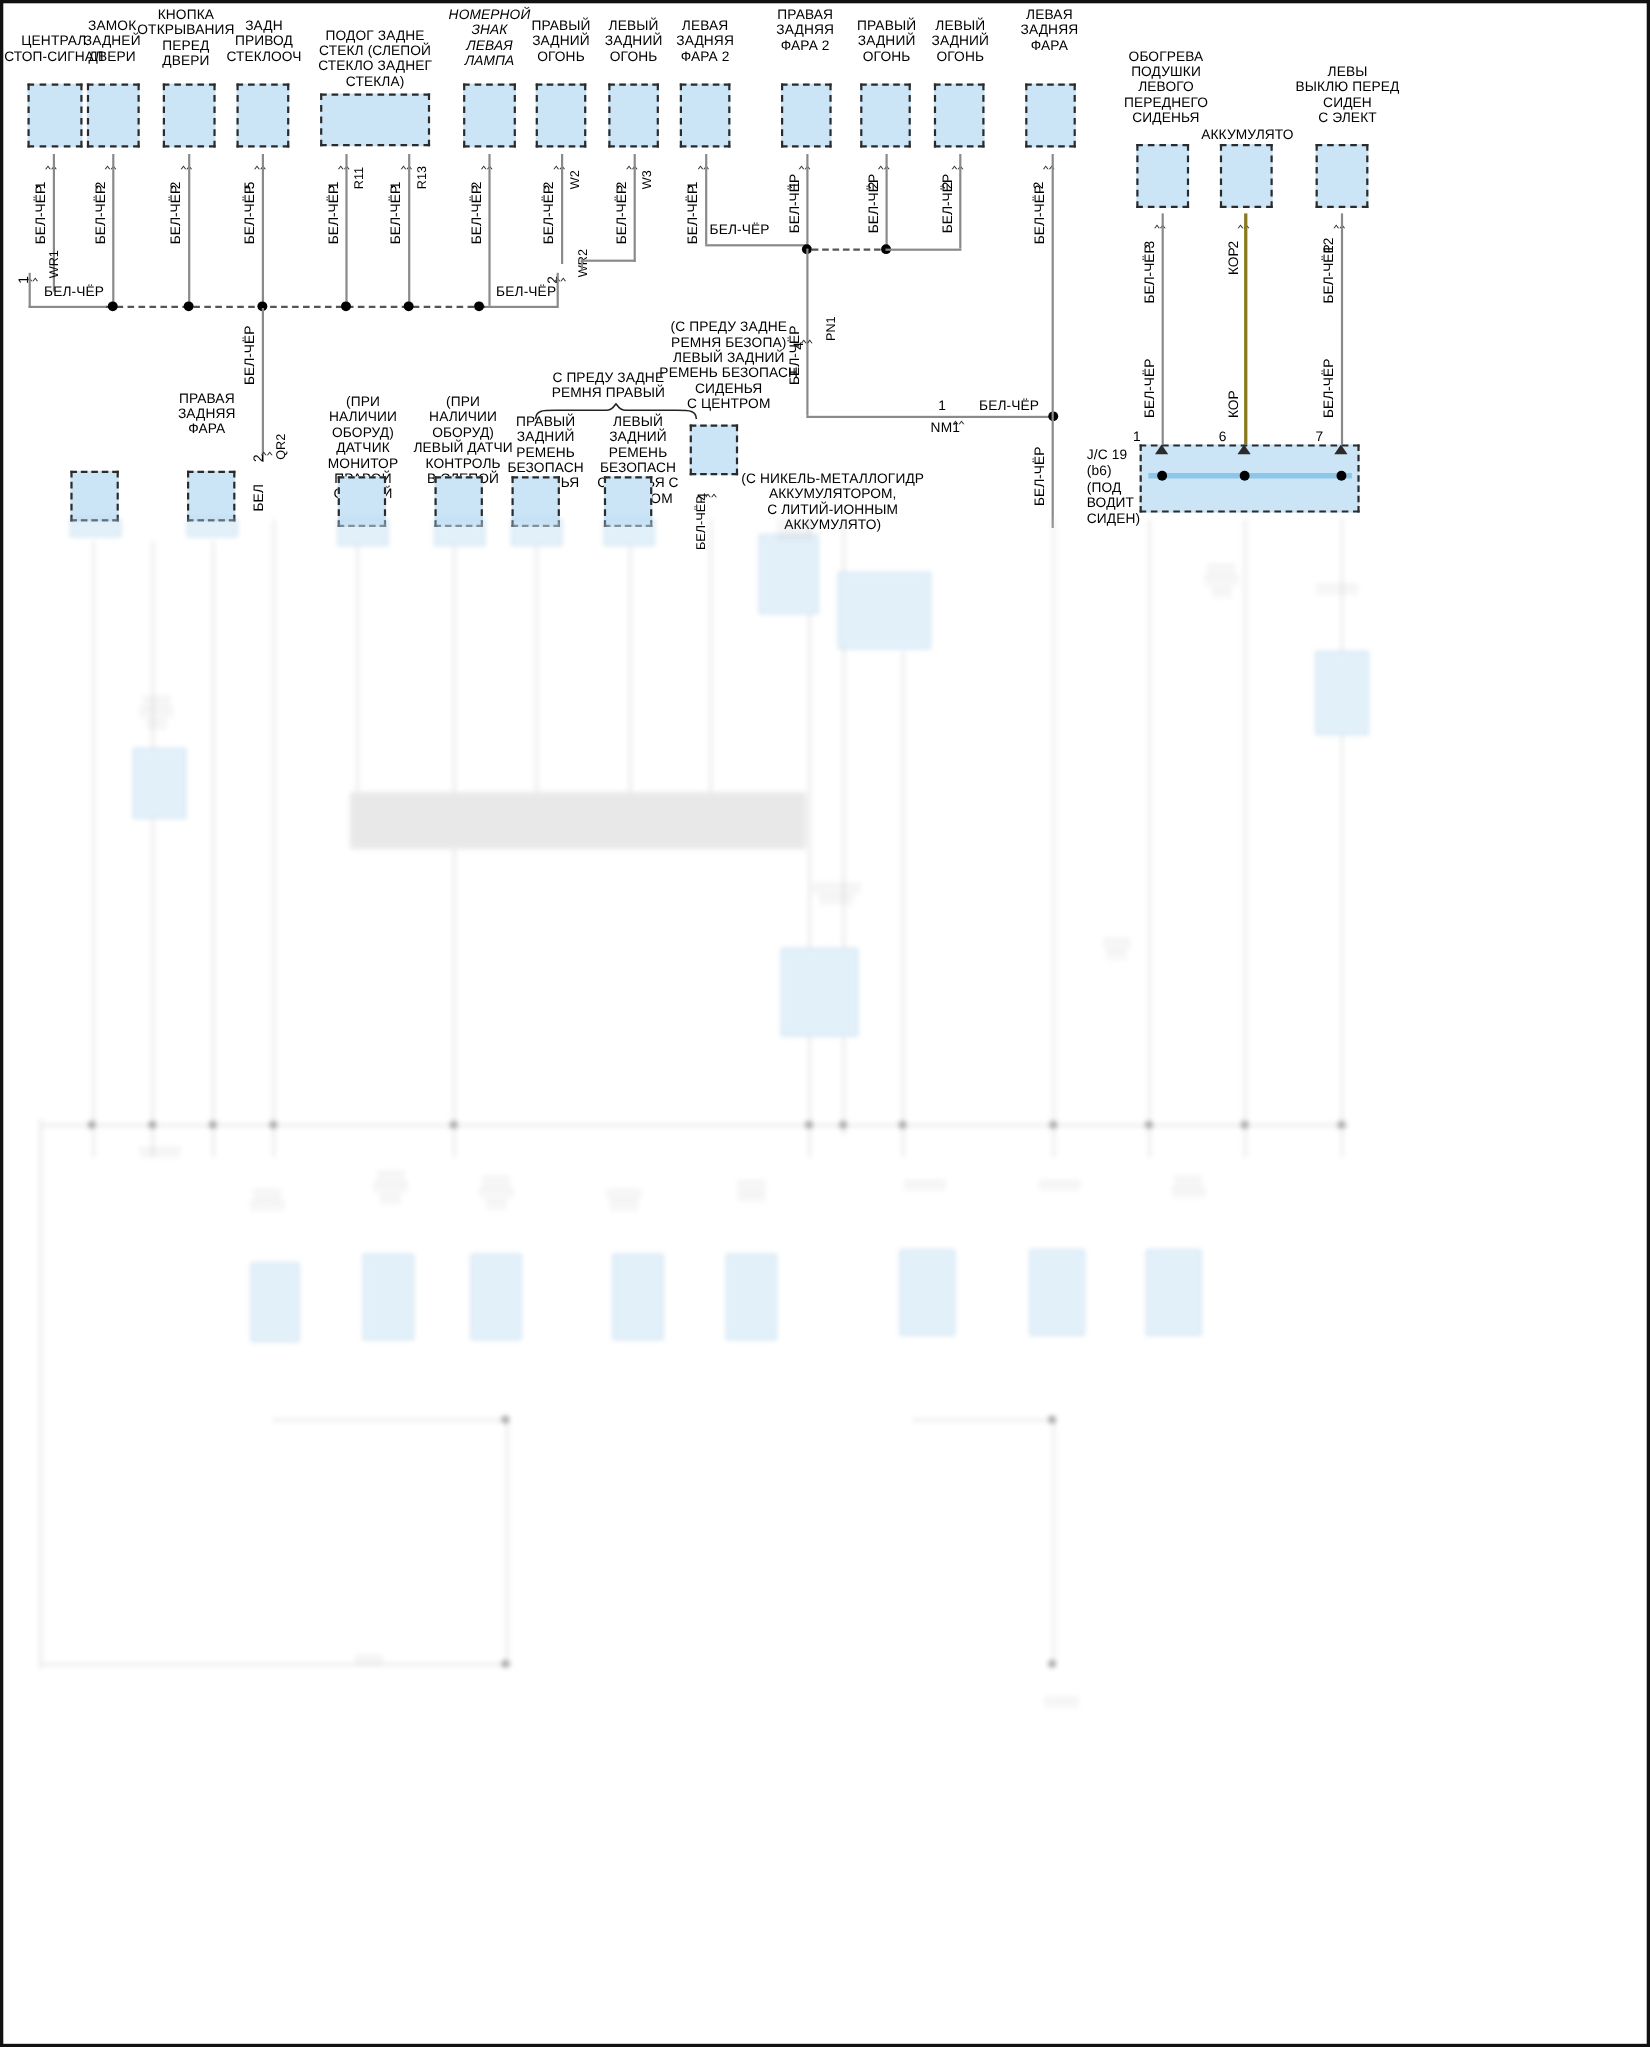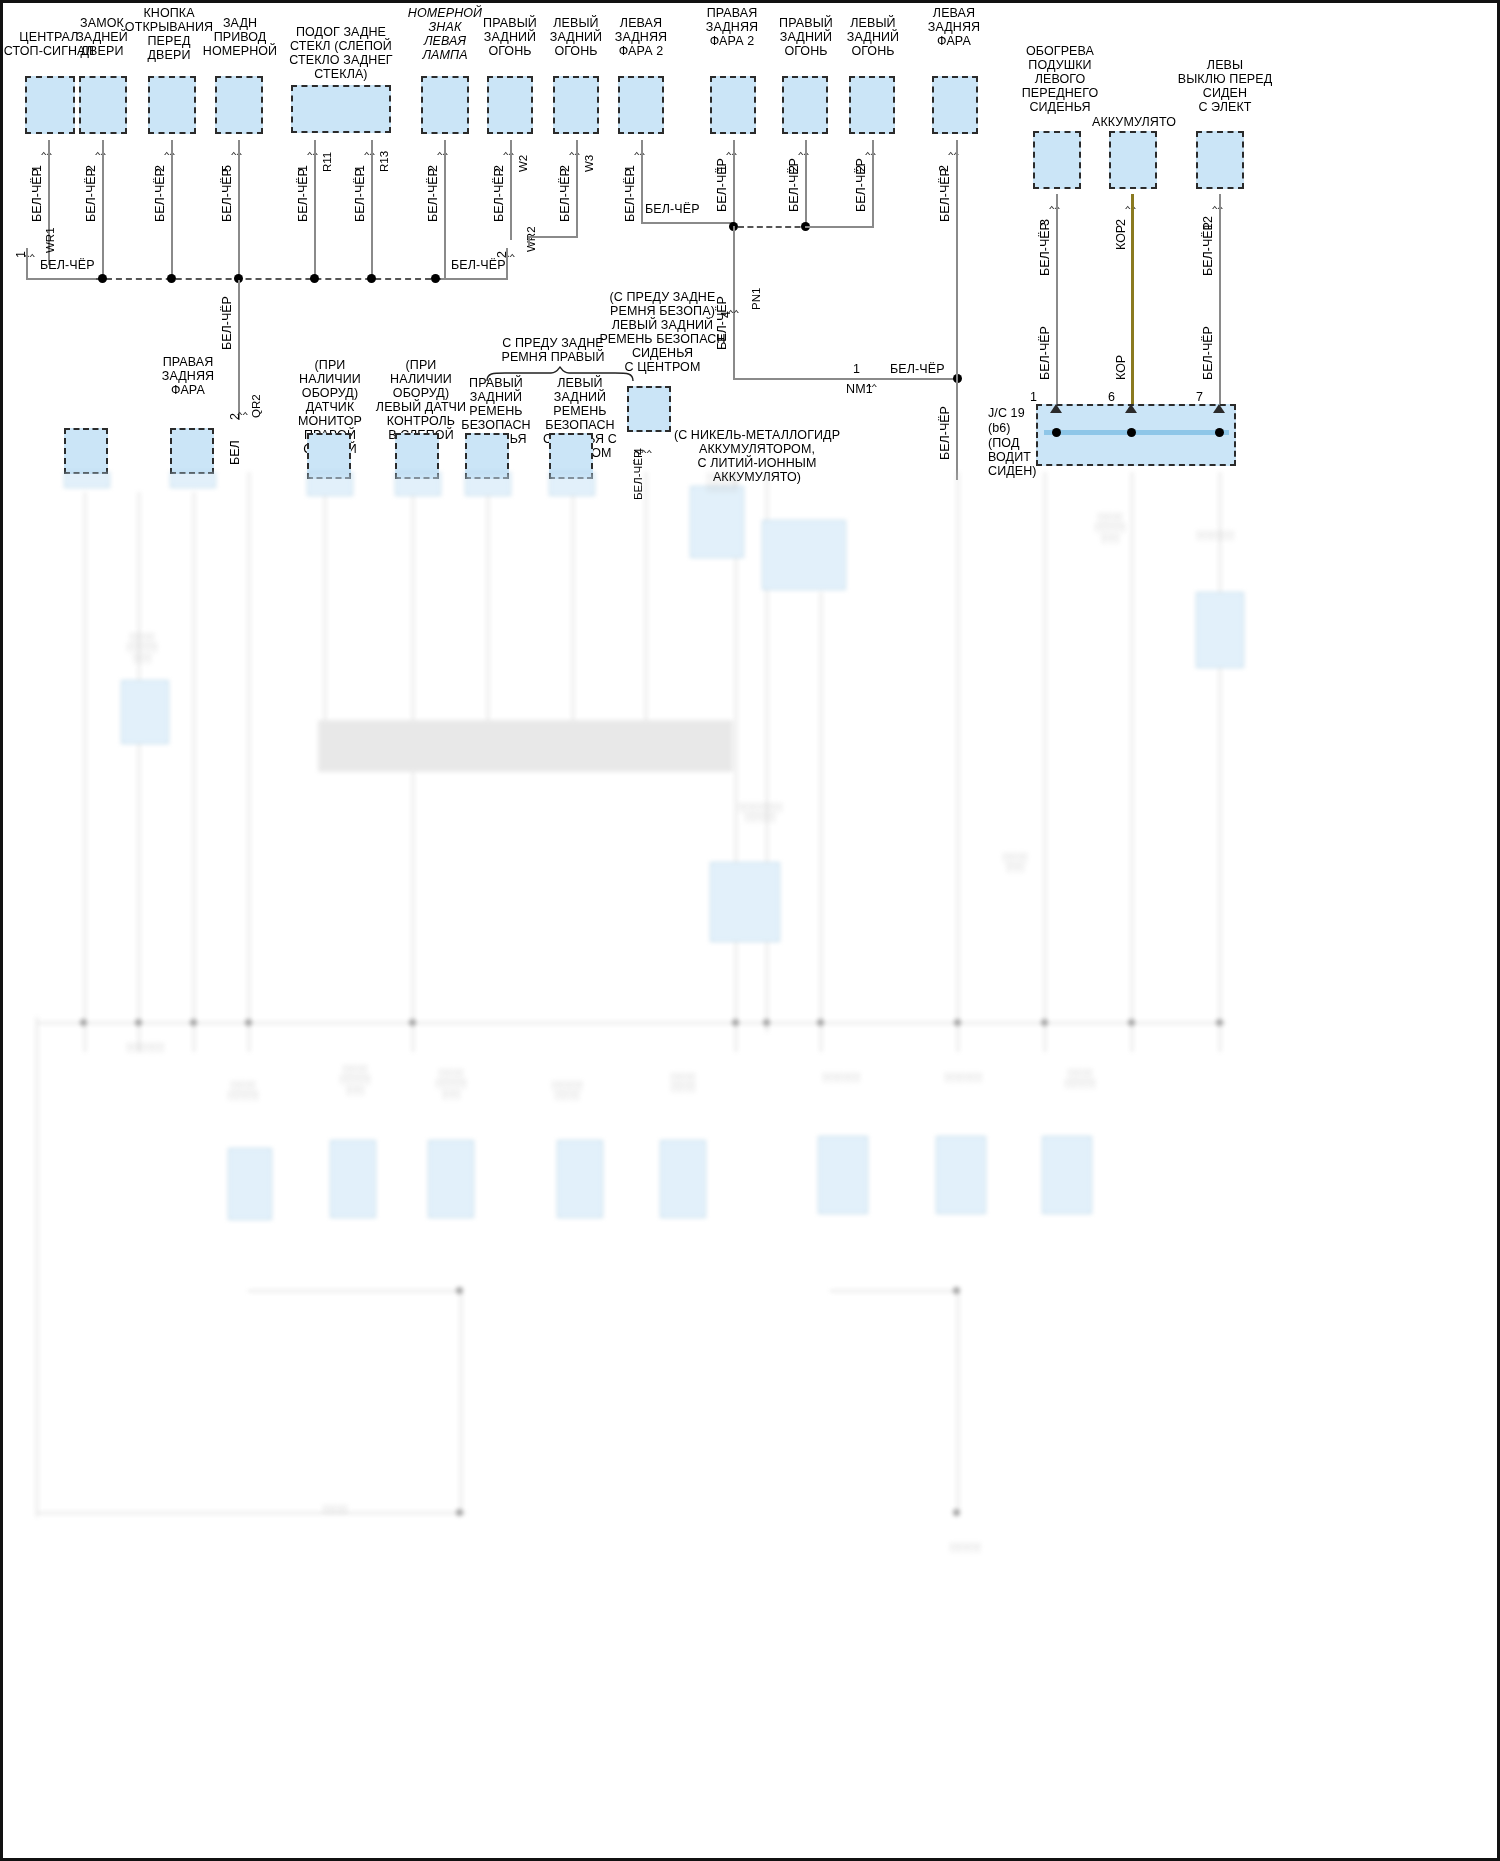--- a/index.html
+++ b/index.html
@@ -95,21 +95,21 @@
 ПЕРЕД
 ДВЕРИ</div>
   <div class="comp" style="left:148px;top:76px;width:48px;height:58px;"></div>
   <div class="vnum" style="left:153px;top:172px;">2</div>
   <div class="conn" style="left:164px;top:138px;">‸‸</div>
   <div class="wire-v" style="left:171px;top:140px;height:138px;"></div>
   <div class="vtext" style="left:153px;top:222px;">БЕЛ-ЧЁР</div>
 
   <div class="lbl" style="left:193px;top:16px;width:94px;">ЗАДН
 ПРИВОД
-НОМЕРНОЙ</div>
+СТЕКЛООЧ</div>
   <div class="comp" style="left:215px;top:76px;width:48px;height:58px;"></div>
   <div class="vnum" style="left:220px;top:172px;">5</div>
   <div class="conn" style="left:231px;top:138px;">‸‸</div>
   <div class="wire-v" style="left:238px;top:140px;height:138px;"></div>
   <div class="vtext" style="left:220px;top:222px;">БЕЛ-ЧЁР</div>
 
   <div class="lbl" style="left:281px;top:25px;width:120px;">ПОДОГ ЗАДНЕ
 СТЕКЛ (СЛЕПОЙ
 СТЕКЛО ЗАДНЕГ
 СТЕКЛА)</div>

